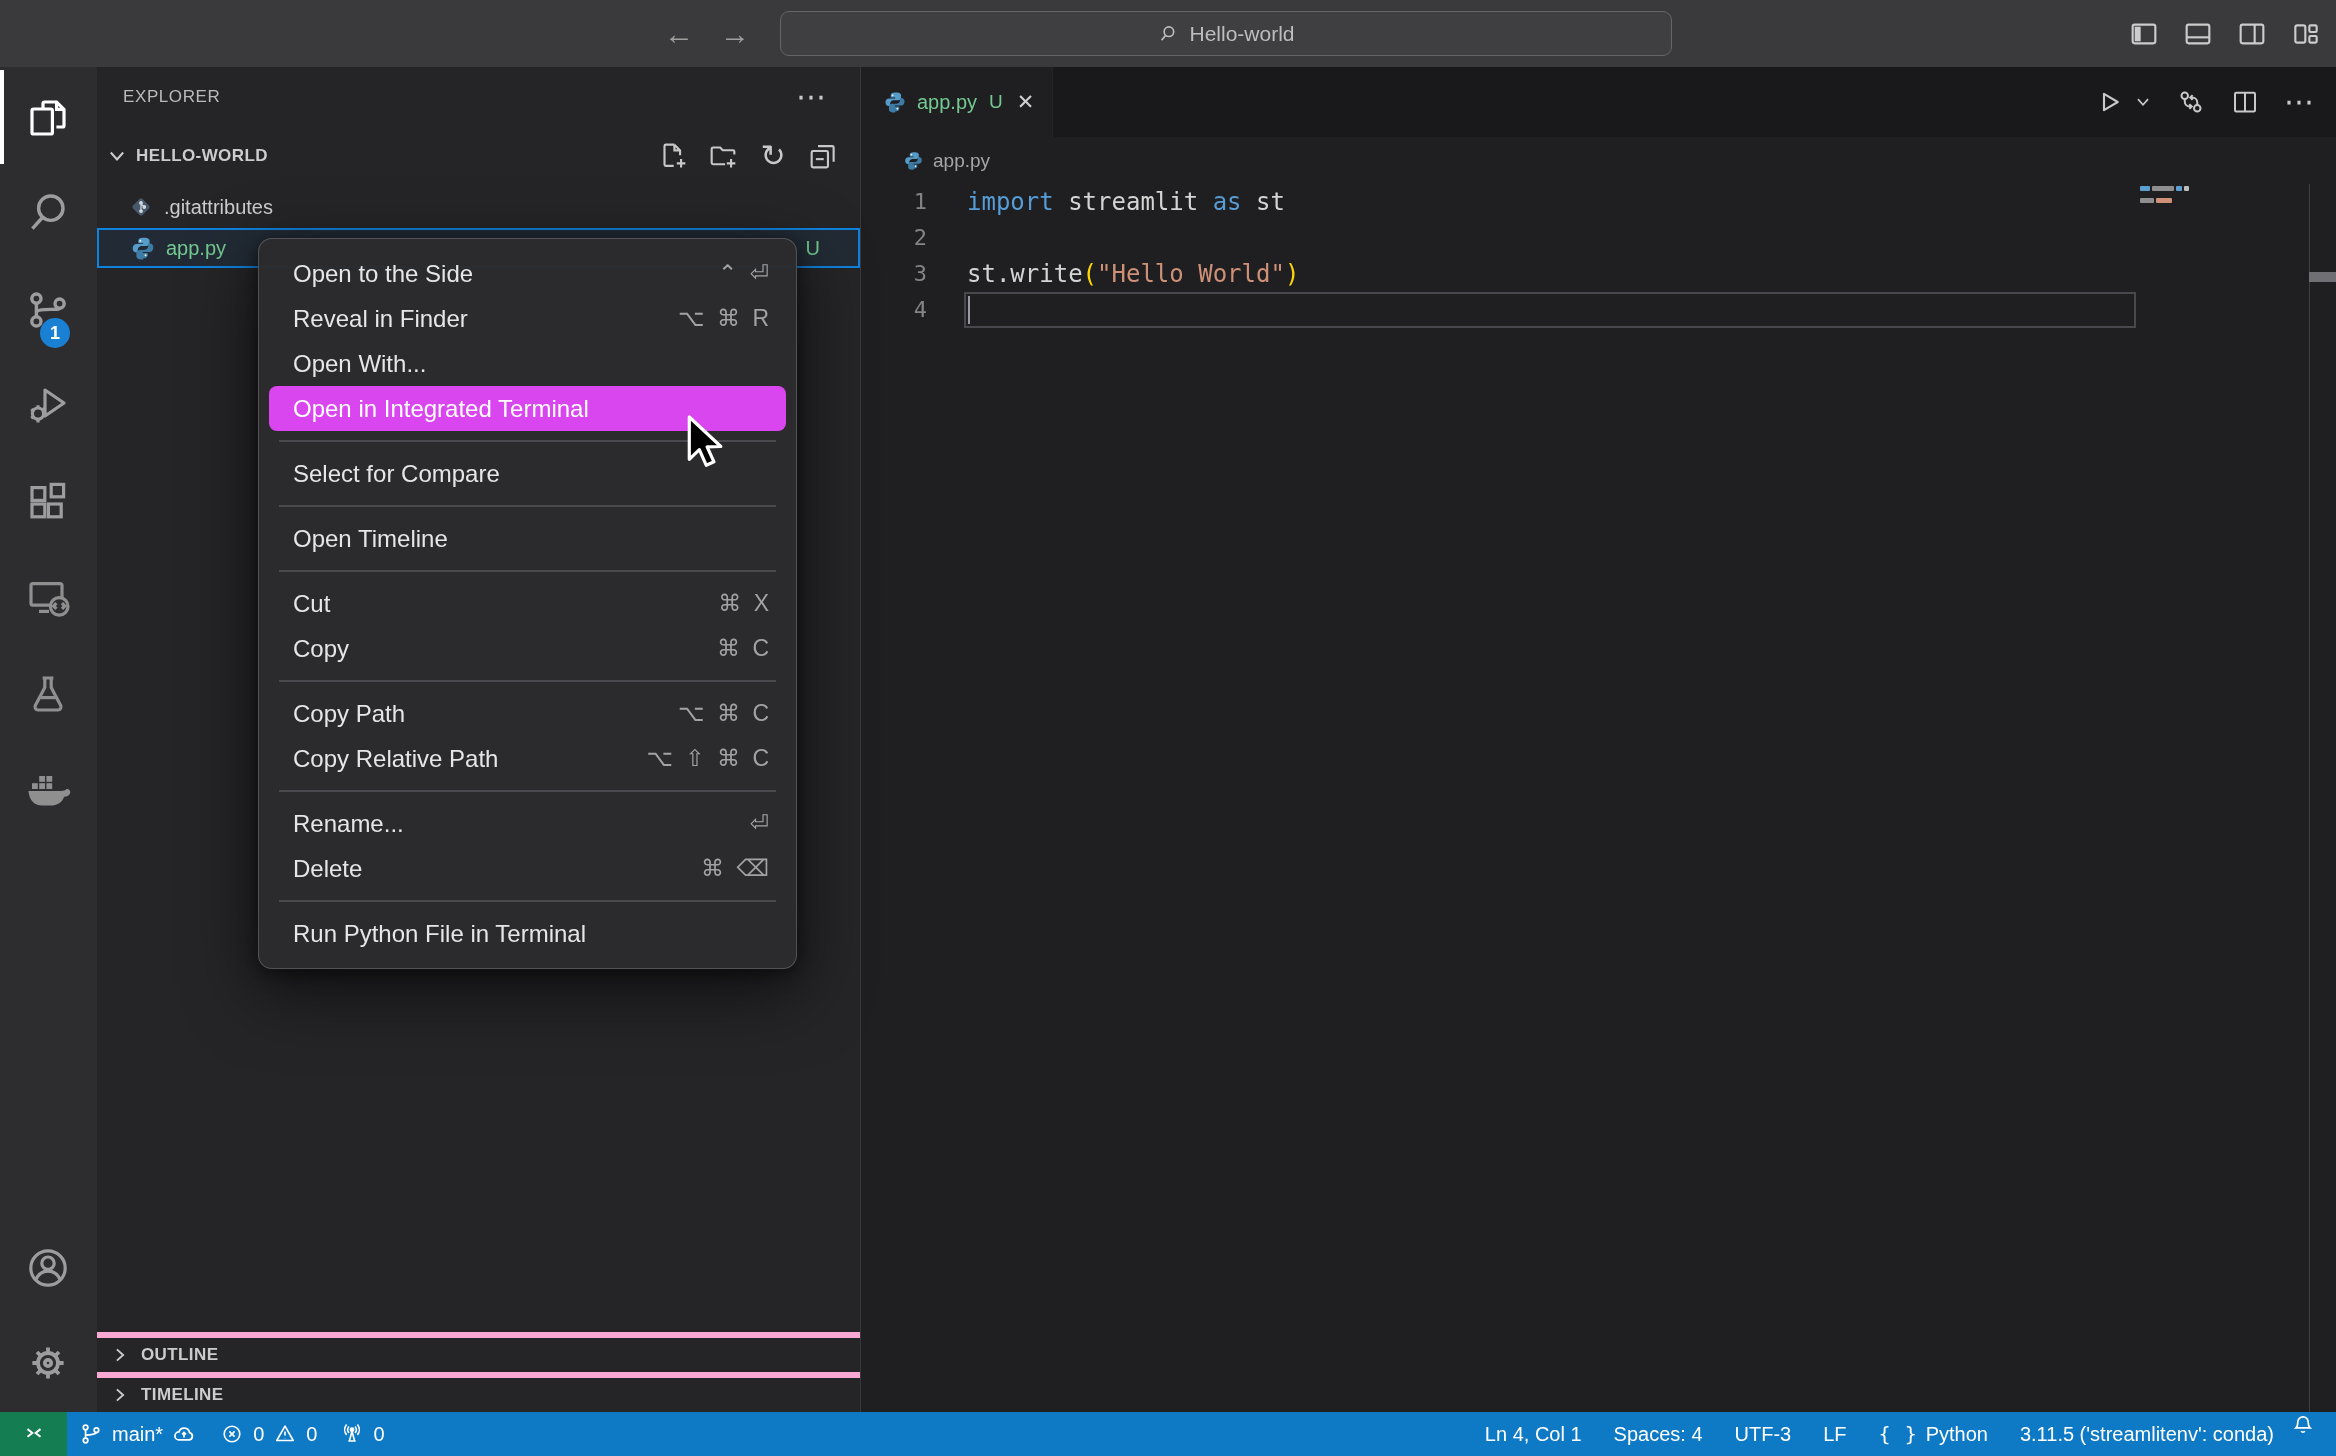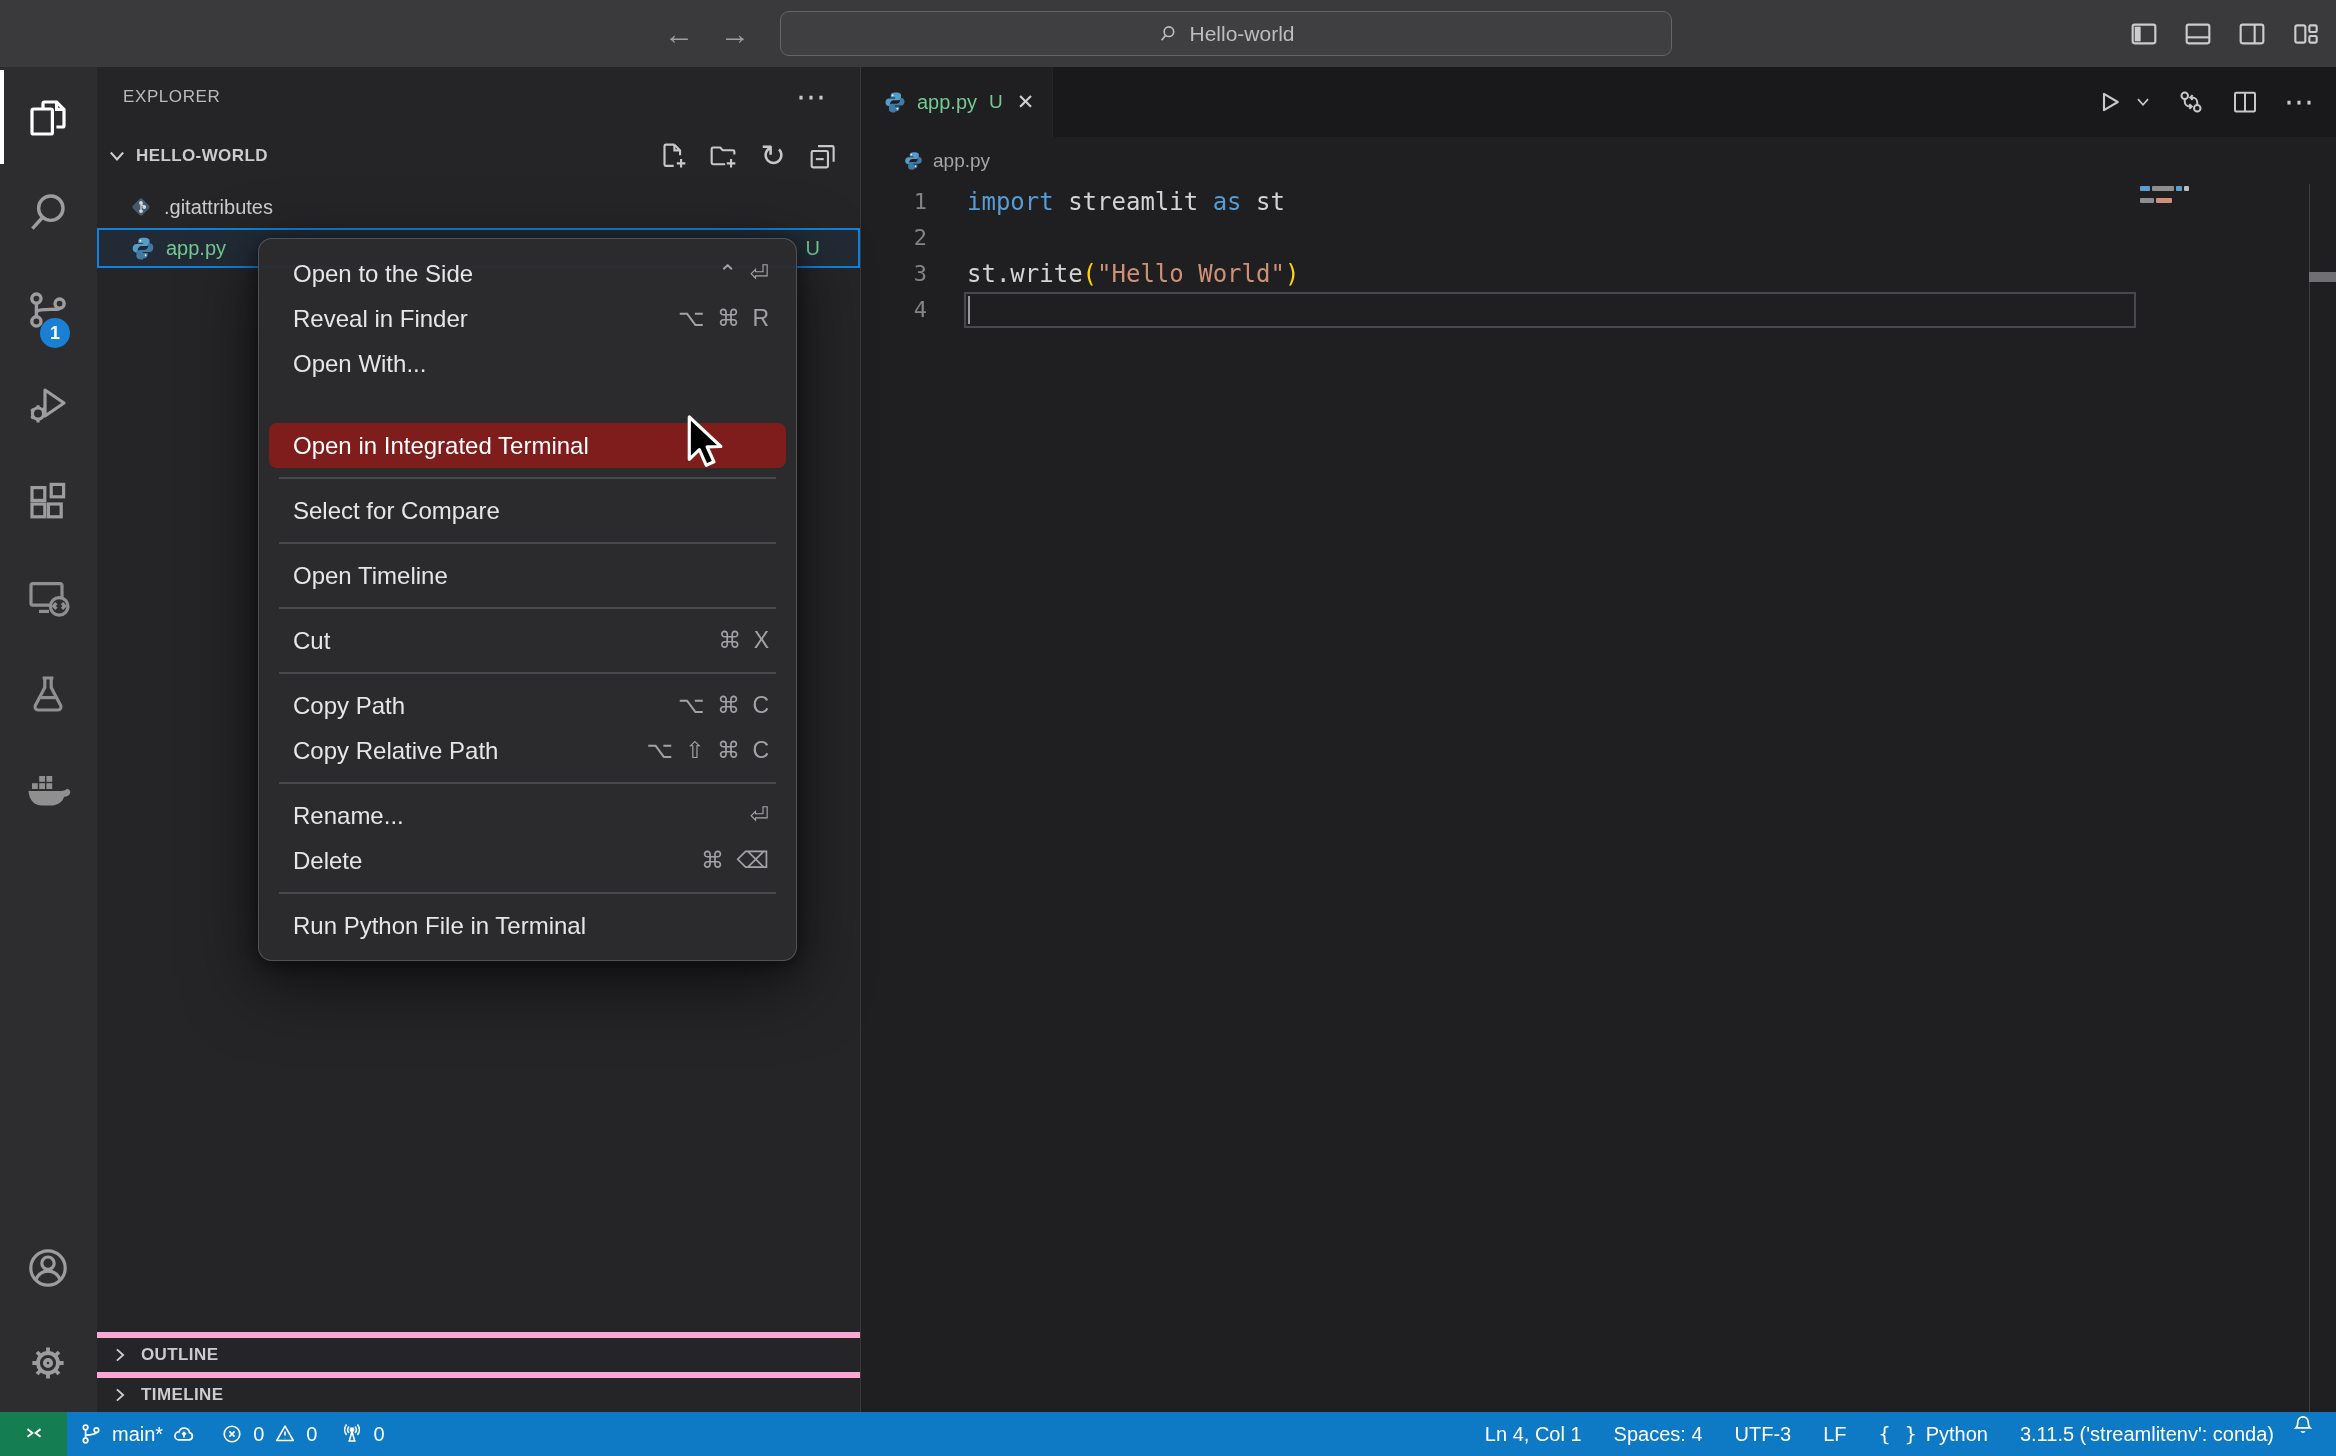--- a/index.html
+++ b/index.html
@@ -102,21 +102,21 @@
   .braces { font-family:"DejaVu Sans Mono", monospace; font-size:20px; letter-spacing:1px; }
 
   
   .ctx { position:absolute; left:258px; top:238px; width:539px;
     background:rgba(43,43,45,.97); border:1px solid rgba(130,130,135,.45); border-radius:14px;
     padding:12px 0; box-shadow:0 22px 70px rgba(0,0,0,.6), 0 4px 18px rgba(0,0,0,.5); }
   .mi { height:45px; margin:0 10px; padding:0 14px 0 24px; border-radius:8px;
     display:flex; align-items:center; font-size:24px; color:#e6e6e8; }
   .mi .lbl { flex:1; }
   .mi .sc { color:#a2a2a6; letter-spacing:3px; font-size:23px; }
-  .mi.hl { background:#7f1d1d; color:#ffffff;margin-top:37px; }
+  .mi.hl { background:#d946ef; color:#ffffff; }
   .msep { height:2px; background:#4a4a4e; margin:9px 20px; }
 
   .cursor { position:absolute; left:671px; top:409px; pointer-events:none; }
 </style>
 </head>
 <body>
 
 <div class="root">
 
   <header class="titlebar">
@@ -500,20 +500,24 @@
       </div>
     <div class="msep"></div>
     <div class="mi">
         <span class="lbl">Open Timeline</span>
       </div>
     <div class="msep"></div>
     <div class="mi">
         <span class="lbl">Cut</span>
         <span class="sc">⌘ X</span>
       </div>
+    <div class="mi">
+        <span class="lbl">Copy</span>
+        <span class="sc">⌘ C</span>
+      </div>
     <div class="msep"></div>
     <div class="mi">
         <span class="lbl">Copy Path</span>
         <span class="sc">⌥ ⌘ C</span>
       </div>
     <div class="mi">
         <span class="lbl">Copy Relative Path</span>
         <span class="sc">⌥ ⇧ ⌘ C</span>
       </div>
     <div class="msep"></div>

